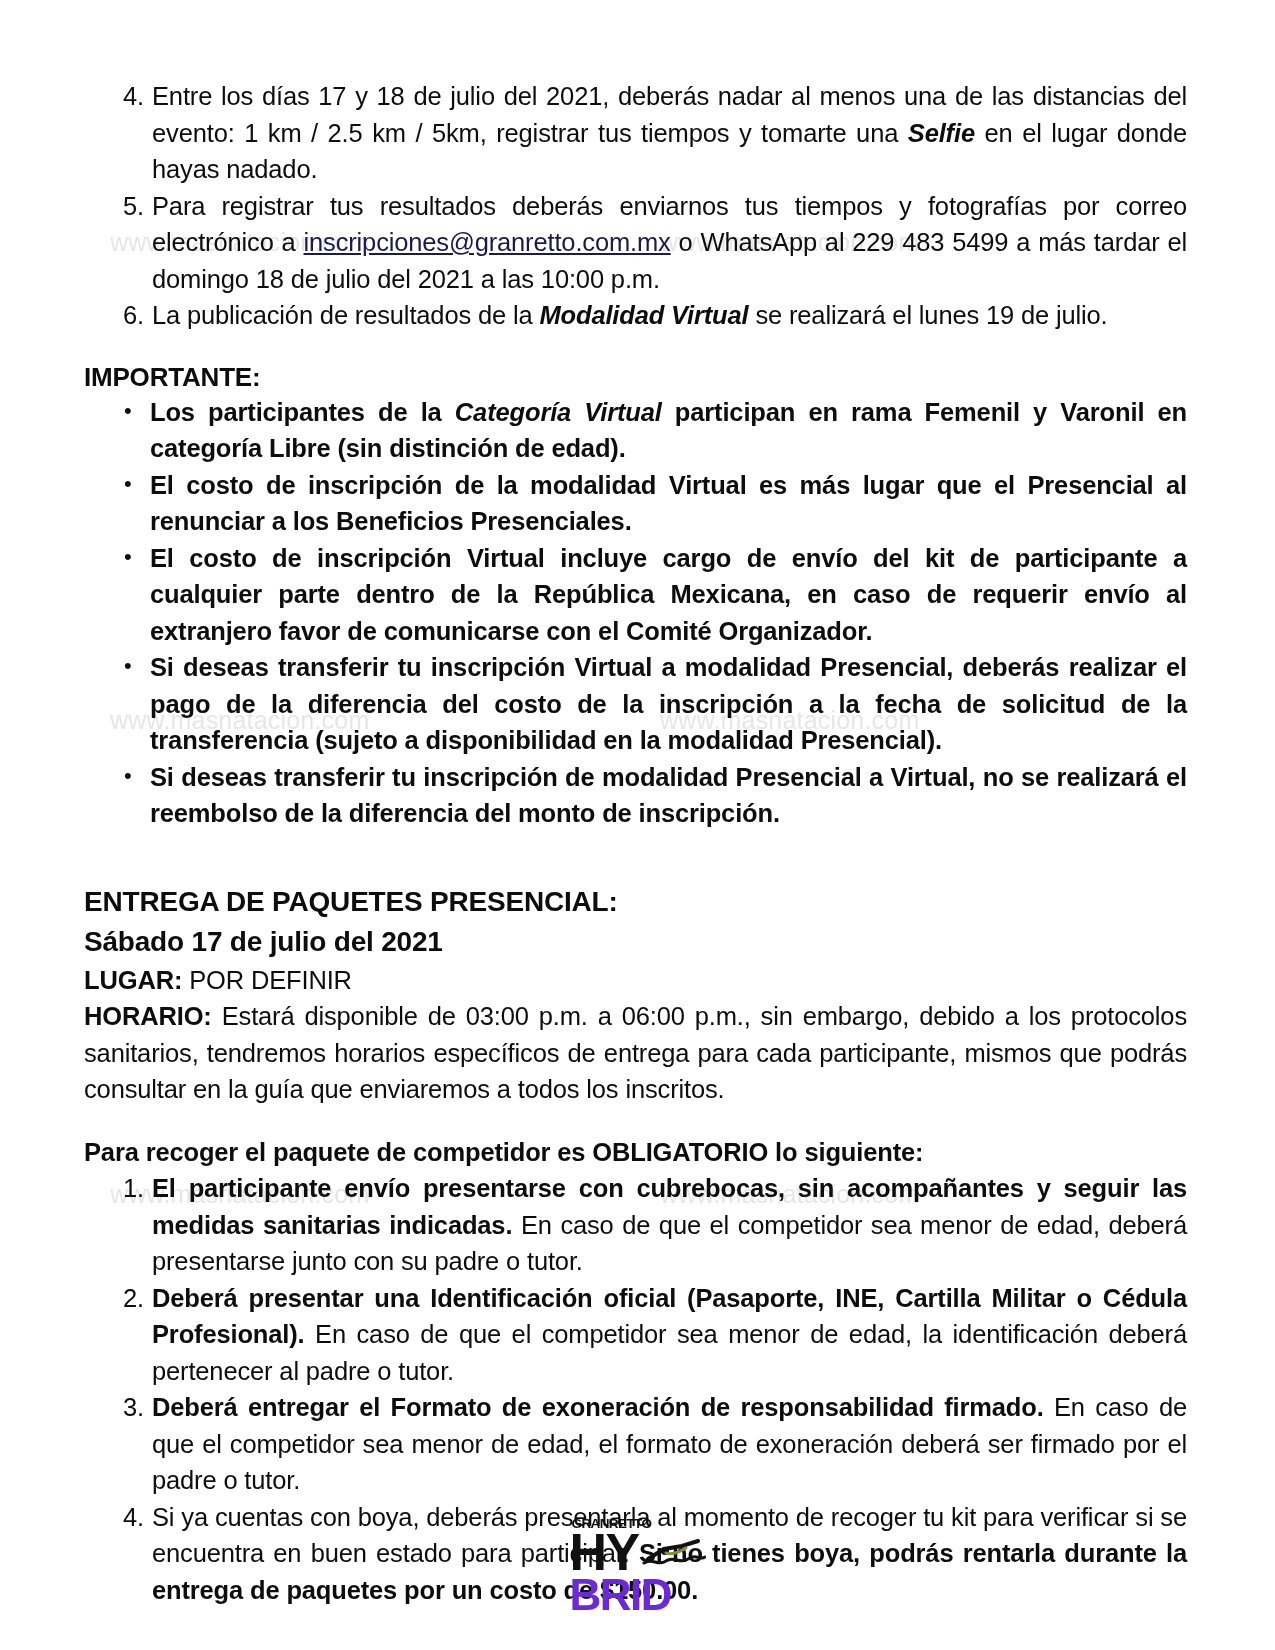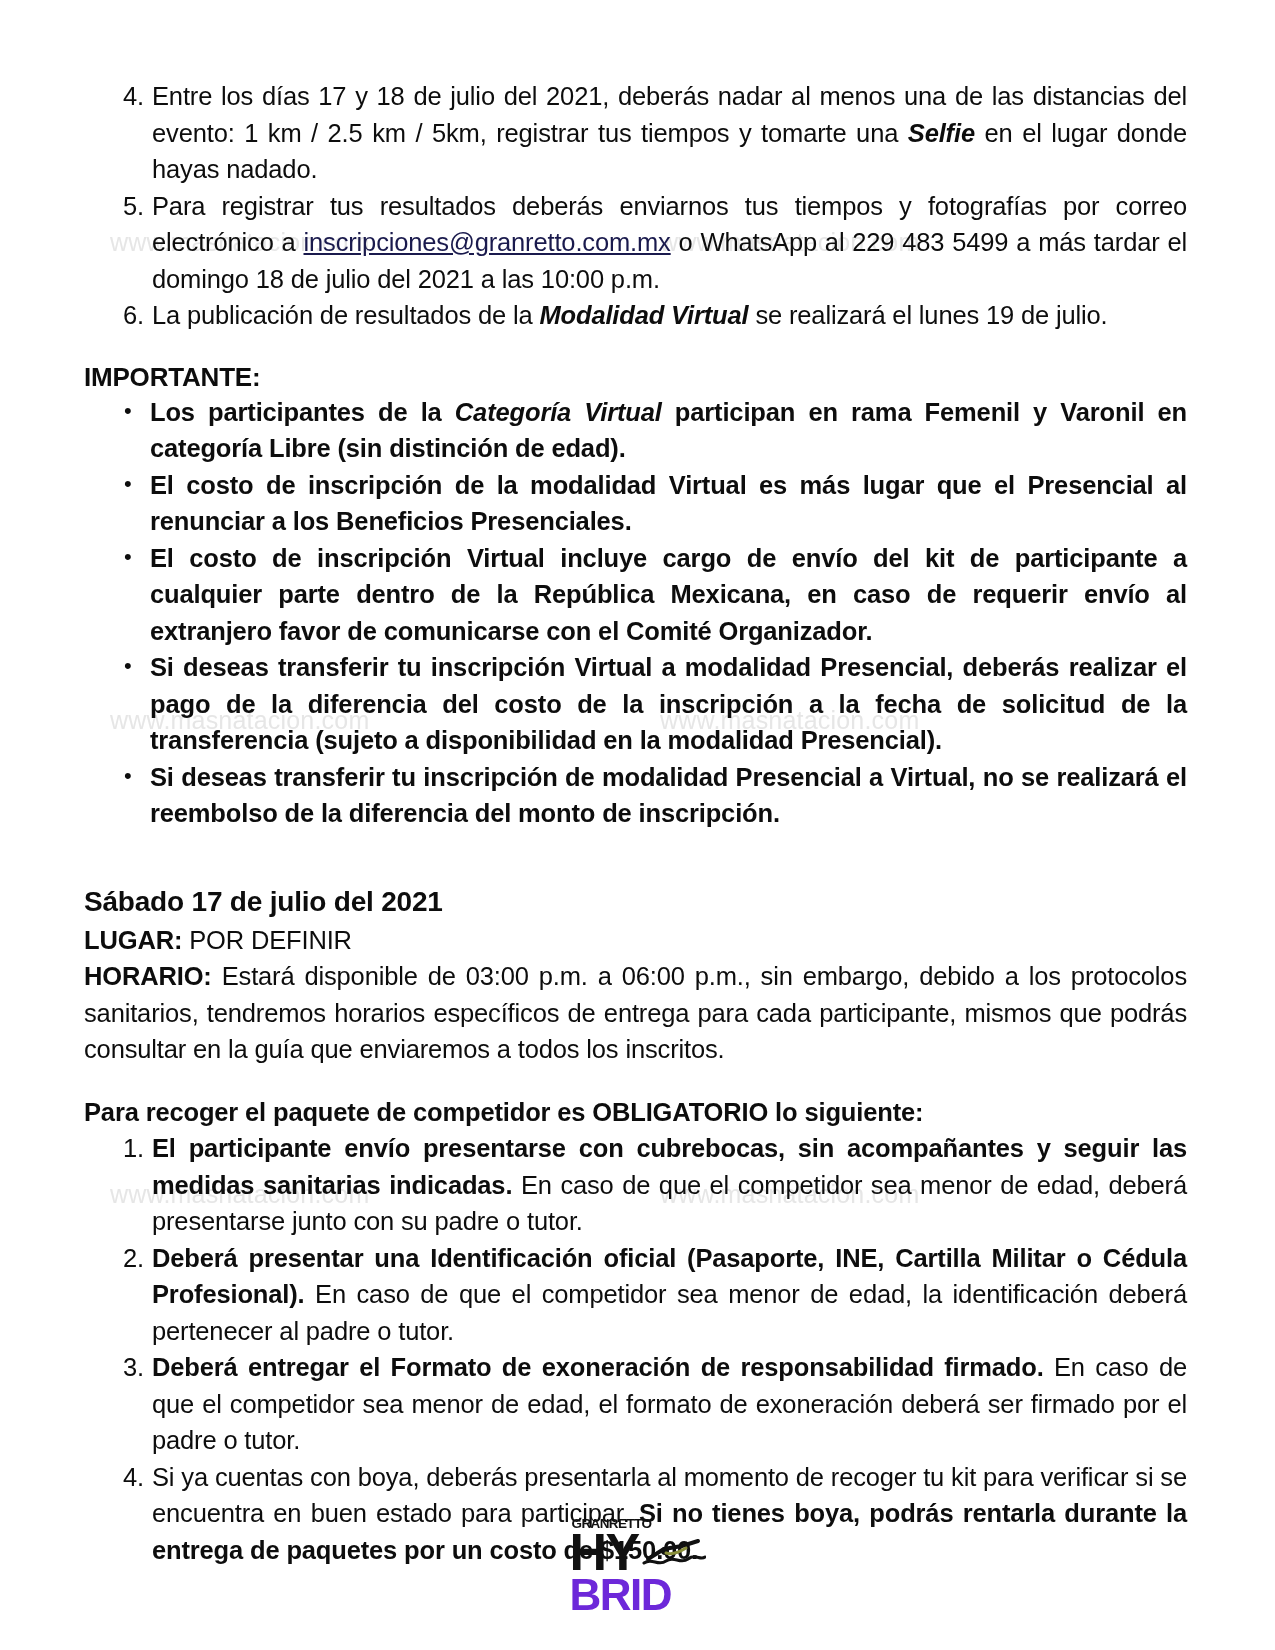--- a/index.html
+++ b/index.html
@@ -204,20 +204,21 @@
     <ul class="bullist txt" id="bullets-1">
         <li><span class="dot">•</span><span><span class="bold">Los participantes de la </span><span class="bold-ital">Categoría Virtual</span><span class="bold"> participan en rama Femenil y Varonil en categoría Libre (sin distinción de edad).</span></span></li>
         <li><span class="dot">•</span><span><span class="bold">El costo de inscripción de la modalidad Virtual es más lugar que el Presencial al renunciar a los Beneficios Presenciales.</span></span></li>
         <li><span class="dot">•</span><span><span class="bold">El costo de inscripción Virtual incluye cargo de envío del kit de participante a cualquier parte dentro de la República Mexicana, en caso de requerir envío al extranjero favor de comunicarse con el Comité Organizador.</span></span></li>
         <li><span class="dot">•</span><span><span class="bold">Si deseas transferir tu inscripción Virtual a modalidad Presencial, deberás realizar el pago de la diferencia del costo de la inscripción a la fecha de solicitud de la transferencia (sujeto a disponibilidad en la modalidad Presencial).</span></span></li>
         <li><span class="dot">•</span><span><span class="bold">Si deseas transferir tu inscripción de modalidad Presencial a Virtual, no se realizará el reembolso de la diferencia del monto de inscripción.</span></span></li>
       </ul>
 
     <div class="section-gap-lg"></div>
 
+    <div class="heading-lg">ENTREGA DE PAQUETES PRESENCIAL:</div>
     <div class="heading-lg">Sábado 17 de julio del 2021</div>
     <div class="txt"><span class="bold">LUGAR:</span><span> POR DEFINIR</span></div>
     <div class="txt"><span class="bold">HORARIO:</span><span> Estará disponible de 03:00 p.m. a 06:00 p.m., sin embargo, debido a los protocolos sanitarios, tendremos horarios específicos de entrega para cada participante, mismos que podrás consultar en la guía que enviaremos a todos los inscritos.</span></div>
 
     <div class="section-gap"></div>
 
     <div class="txt bold">Para recoger el paquete de competidor es OBLIGATORIO lo siguiente:</div>
     <ol class="numlist txt" id="numlist-oblig">
         <li><span class="marker">1.</span><span><span class="bold">El participante envío presentarse con cubrebocas, sin acompañantes y seguir las medidas sanitarias indicadas.</span><span class=""> En caso de que el competidor sea menor de edad, deberá presentarse junto con su padre o tutor.</span></span></li>
         <li><span class="marker">2.</span><span><span class="bold">Deberá presentar una Identificación oficial (Pasaporte, INE, Cartilla Militar o Cédula Profesional).</span><span class=""> En caso de que el competidor sea menor de edad, la identificación deberá pertenecer al padre o tutor.</span></span></li>

